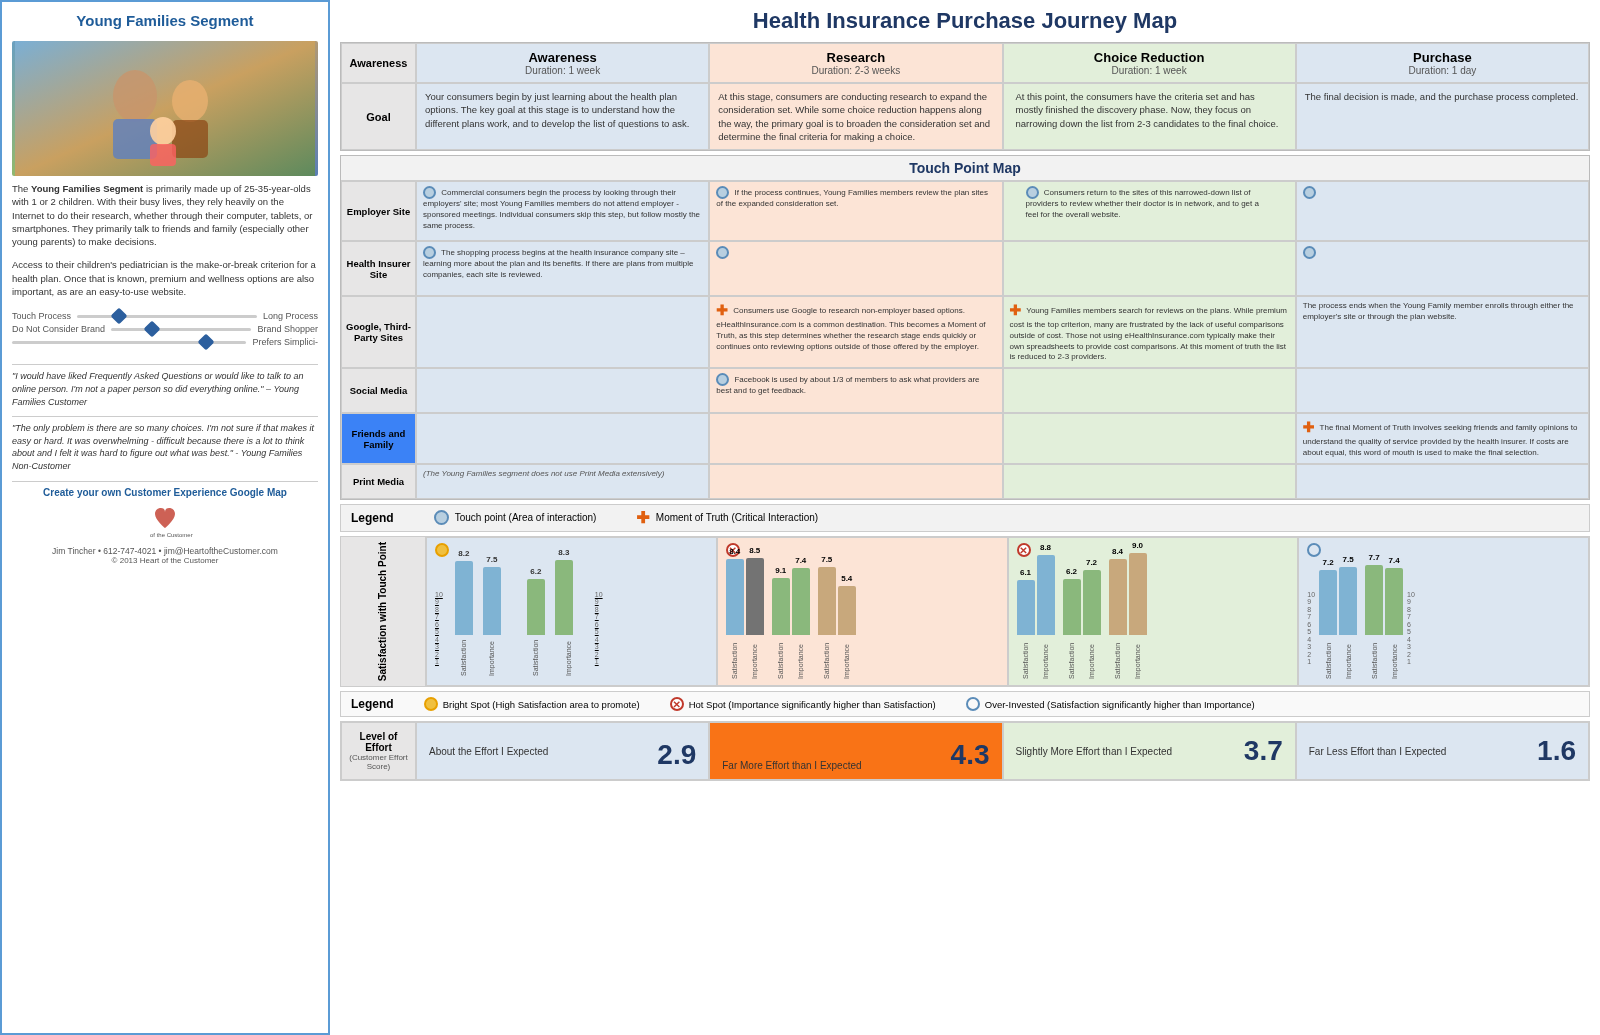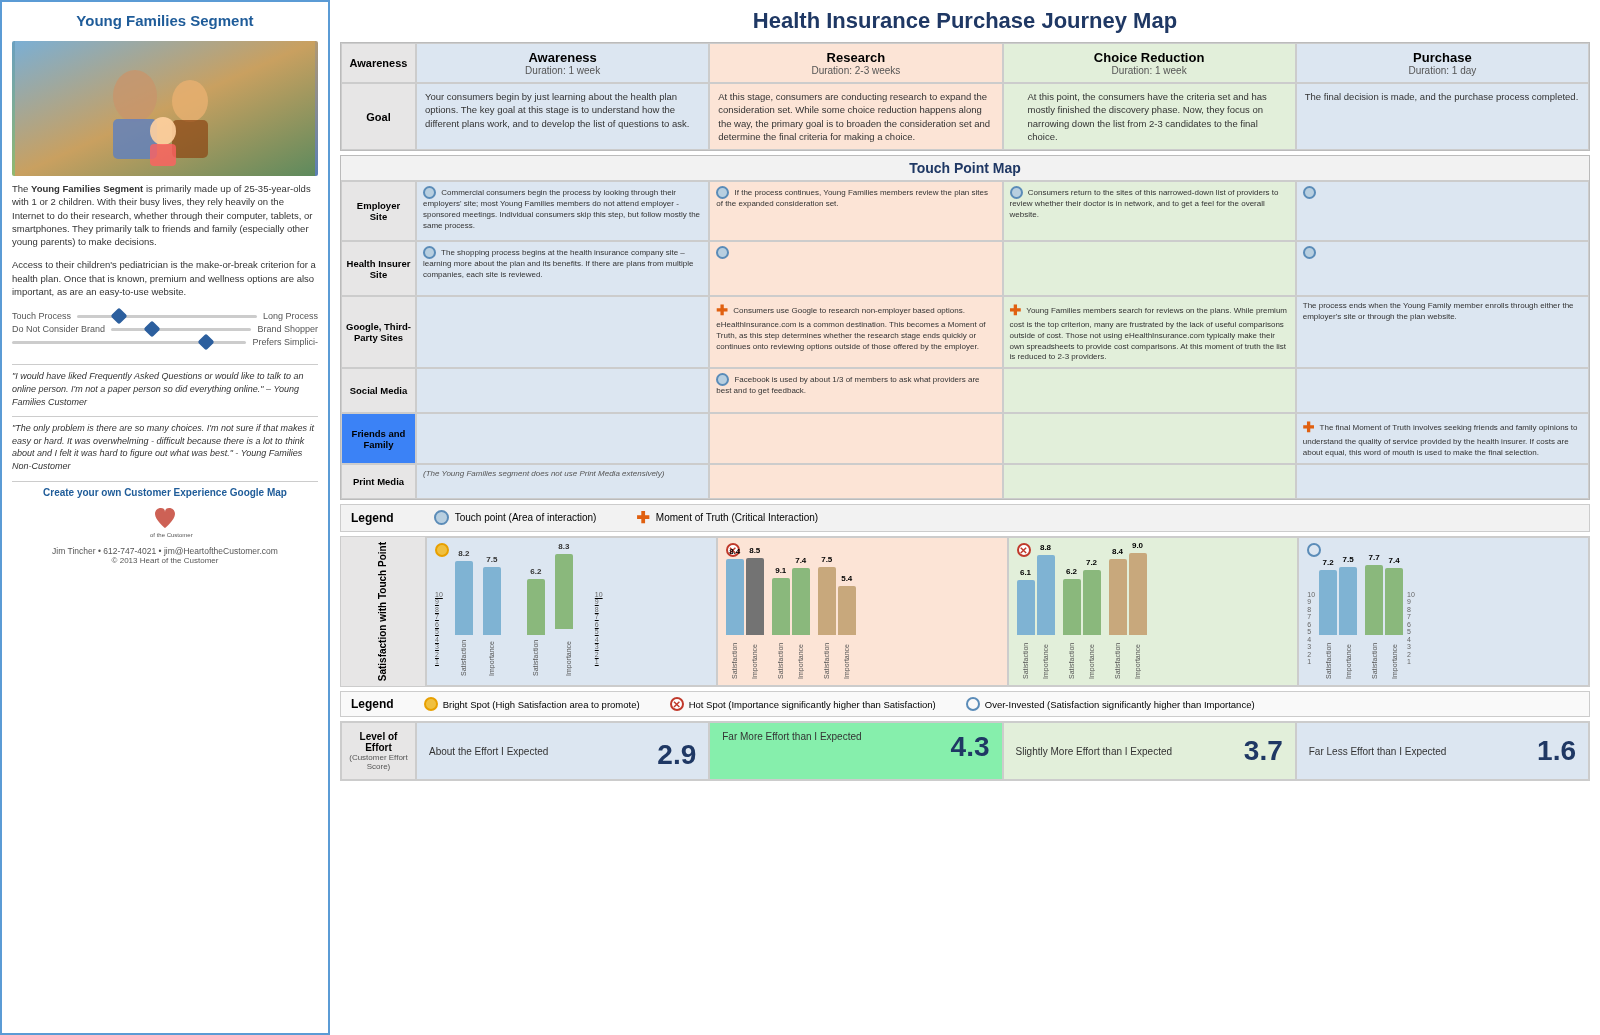--- a/index.html
+++ b/index.html
@@ -126,39 +126,39 @@
         <div style="background:#dce6f1; text-align:center; padding:6px; border:1px solid #ccc;">
           <div style="font-weight:bold; font-size:13px;">Purchase</div>
           <div style="font-size:10px; color:#555;">Duration: 1 day</div>
         </div>
       </div>
 
       <div style="display:grid; grid-template-columns: 75px 1fr 1fr 1fr 1fr;">
         <div style="background:#e7e6e6; display:flex; align-items:center; justify-content:center; font-weight:bold; font-size:11px; padding:6px; border:1px solid #ccc;">Goal</div>
         <div style="background:#dce6f1; padding:6px 8px; font-size:9.5px; color:#333; line-height:1.4; border:1px solid #ccc;">Your consumers begin by just learning about the health plan options. The key goal at this stage is to understand how the different plans work, and to develop the list of questions to ask.</div>
         <div style="background:#fce4d6; padding:6px 8px; font-size:9.5px; color:#333; line-height:1.4; border:1px solid #ccc;">At this stage, consumers are conducting research to expand the consideration set.  While some choice reduction happens along the way, the primary goal is to broaden the consideration set and determine the final criteria for making a choice.</div>
-        <div style="background:#e2efda; padding:6px 24px; font-size:9.5px; color:#333; line-height:1.4; border:1px solid #ccc;">At this point, the consumers have the criteria set and has mostly finished the discovery phase.  Now, they focus on narrowing down the list from 2-3 candidates to the final choice.</div>
+        <div style="background:#e2efda; padding:6px 12px; font-size:9.5px; color:#333; line-height:1.4; border:1px solid #ccc;">At this point, the consumers have the criteria set and has mostly finished the discovery phase.  Now, they focus on narrowing down the list from 2-3 candidates to the final choice.</div>
         <div style="background:#dce6f1; padding:6px 8px; font-size:9.5px; color:#333; line-height:1.4; border:1px solid #ccc;">The final decision is made, and the purchase process completed.</div>
       </div>
     </div>
 
     <div style="border:1px solid #bbb;">
       <div style="background:#f2f2f2; text-align:center; font-size:14px; font-weight:bold; color:#1f3864; padding:4px; border-bottom:1px solid #ccc; grid-column: 1 / -1;">Touch Point Map</div>
 
       <div style="display:grid; grid-template-columns: 75px 1fr 1fr 1fr 1fr;">
-        <div style="background:#e7e6e6; display:flex; align-items:center; justify-content:center; font-weight:bold; font-size:9.5px; text-align:center; padding:6px; border:1px solid #ccc;">Employer Site</div>
+        <div style="background:#e7e6e6; display:flex; align-items:center; justify-content:center; font-weight:bold; font-size:9.5px; text-align:center; padding:0; border:1px solid #ccc;">Employer Site</div>
         <div style="background:#dce6f1; padding:4px 6px; font-size:8px; color:#333; line-height:1.35; border:1px solid #ccc; min-height:60px; position:relative;">
           <span style="display:inline-block; width:13px; height:13px; border-radius:50%; border:2px solid #5b8cb8; background:#b8cfe0; vertical-align:middle; margin-right:3px;"></span>
           <span>Commercial consumers begin the process by looking through their employers' site; most Young Families members do not attend employer -sponsored meetings.  Individual consumers skip this step, but follow mostly the same process.</span>
         </div>
         <div style="background:#fce4d6; padding:4px 6px; font-size:8px; color:#333; line-height:1.35; border:1px solid #ccc; min-height:60px;">
           <span style="display:inline-block; width:13px; height:13px; border-radius:50%; border:2px solid #5b8cb8; background:#b8cfe0; vertical-align:middle; margin-right:3px;"></span>
           <span>If the process continues, Young Families members review the plan sites of the expanded consideration set.</span>
         </div>
-        <div style="background:#e2efda; padding:4px 6px; font-size:8px; color:#333; line-height:1.35; border:1px solid #ccc; min-height:60px;">
+        <div style="background:#e2efda; padding:4px 22px; font-size:8px; color:#333; line-height:1.35; border:1px solid #ccc; min-height:60px;">
           <span style="display:inline-block; width:13px; height:13px; border-radius:50%; border:2px solid #5b8cb8; background:#b8cfe0; vertical-align:middle; margin-right:3px;"></span>
           <span>Consumers return to the sites of this narrowed-down list of providers to review whether their doctor is in network, and to get a feel for the overall website.</span>
         </div>
         <div style="background:#dce6f1; padding:4px 6px; font-size:8px; color:#333; line-height:1.35; border:1px solid #ccc; min-height:60px;">
           <span style="display:inline-block; width:13px; height:13px; border-radius:50%; border:2px solid #5b8cb8; background:#b8cfe0; vertical-align:middle; margin-right:3px;"></span>
         </div>
       </div>
 
       <div style="display:grid; grid-template-columns: 75px 1fr 1fr 1fr 1fr;">
         <div style="background:#e7e6e6; display:flex; align-items:center; justify-content:center; font-weight:bold; font-size:9.5px; text-align:center; padding:4px; border:1px solid #ccc;">Health Insurer Site</div>
@@ -277,21 +277,21 @@
           <div style="width:6px;"></div>
           <div style="display:flex; flex-direction:column; align-items:center;">
             <div style="position:relative; width:18px; height:88px; display:flex; align-items:flex-end;">
               <div style="width:18px; height:56px; background:#8ab87c; border-radius:2px 2px 0 0; position:relative;">
                 <span style="position:absolute; top:-12px; width:100%; text-align:center; font-size:8px; font-weight:bold; color:#333;">6.2</span>
               </div>
             </div>
             <div style="font-size:7px; text-align:center; color:#555; writing-mode:vertical-lr; transform:rotate(180deg); height:42px; margin-top:2px;">Satisfaction</div>
           </div>
           <div style="display:flex; flex-direction:column; align-items:center;">
-            <div style="position:relative; width:28px; height:88px; display:flex; align-items:center;">
+            <div style="position:relative; width:28px; height:88px; display:flex; align-items:flex-end;">
               <div style="width:18px; height:75px; background:#8ab87c; border-radius:2px 2px 0 0; position:relative;">
                 <span style="position:absolute; top:-12px; width:100%; text-align:center; font-size:8px; font-weight:bold; color:#333;">8.3</span>
               </div>
             </div>
             <div style="font-size:7px; text-align:center; color:#555; writing-mode:vertical-lr; transform:rotate(180deg); height:42px; margin-top:2px;">Importance</div>
           </div>
 
           <div style="display:flex; flex-direction:column-reverse; justify-content:space-between; height:88px; font-size:7px; color:#666; padding-left:2px; padding-bottom:14px;">
             <span>1</span>
               <span>2</span>
@@ -508,21 +508,21 @@
 
     <div style="display:grid; grid-template-columns: 75px 1fr 1fr 1fr 1fr; border:1px solid #ccc;">
       <div style="background:#e7e6e6; display:flex; flex-direction:column; align-items:center; justify-content:center; padding:5px; border:1px solid #ccc;">
         <span style="font-weight:bold; font-size:10px; text-align:center;">Level of Effort</span>
         <span style="font-size:8px; color:#555; text-align:center;">(Customer Effort Score)</span>
       </div>
       <div style="display:flex; align-items:center; padding:8px 12px; border:1px solid #ccc; gap:10px; background:#dce6f1;">
         <span style="font-size:10px; color:#333; font-weight:500; flex:1;">About the Effort I Expected</span>
         <span style="font-size:28px; font-weight:bold; color:#1f3864;margin-top:8px;">2.9</span>
       </div>
-      <div style="display:flex; align-items:flex-start; padding:8px 12px; border:1px solid #ccc; gap:10px; background:#86efac;">
+      <div style="display:flex; align-items:flex-end; padding:8px 12px; border:1px solid #ccc; gap:10px; background:#f97316;">
         <span style="font-size:10px; color:#333; font-weight:500; flex:1;">Far More Effort than I Expected</span>
         <span style="font-size:28px; font-weight:bold; color:#1f3864;">4.3</span>
       </div>
       <div style="display:flex; align-items:center; padding:8px 12px; border:1px solid #ccc; gap:10px; background:#e2efda;">
         <span style="font-size:10px; color:#333; font-weight:500; flex:1;">Slightly More Effort than I Expected</span>
         <span style="font-size:28px; font-weight:bold; color:#1f3864;">3.7</span>
       </div>
       <div style="display:flex; align-items:center; padding:8px 12px; border:1px solid #ccc; gap:10px; background:#dce6f1;">
         <span style="font-size:10px; color:#333; font-weight:500; flex:1;">Far Less Effort than I Expected</span>
         <span style="font-size:28px; font-weight:bold; color:#1f3864;">1.6</span>

